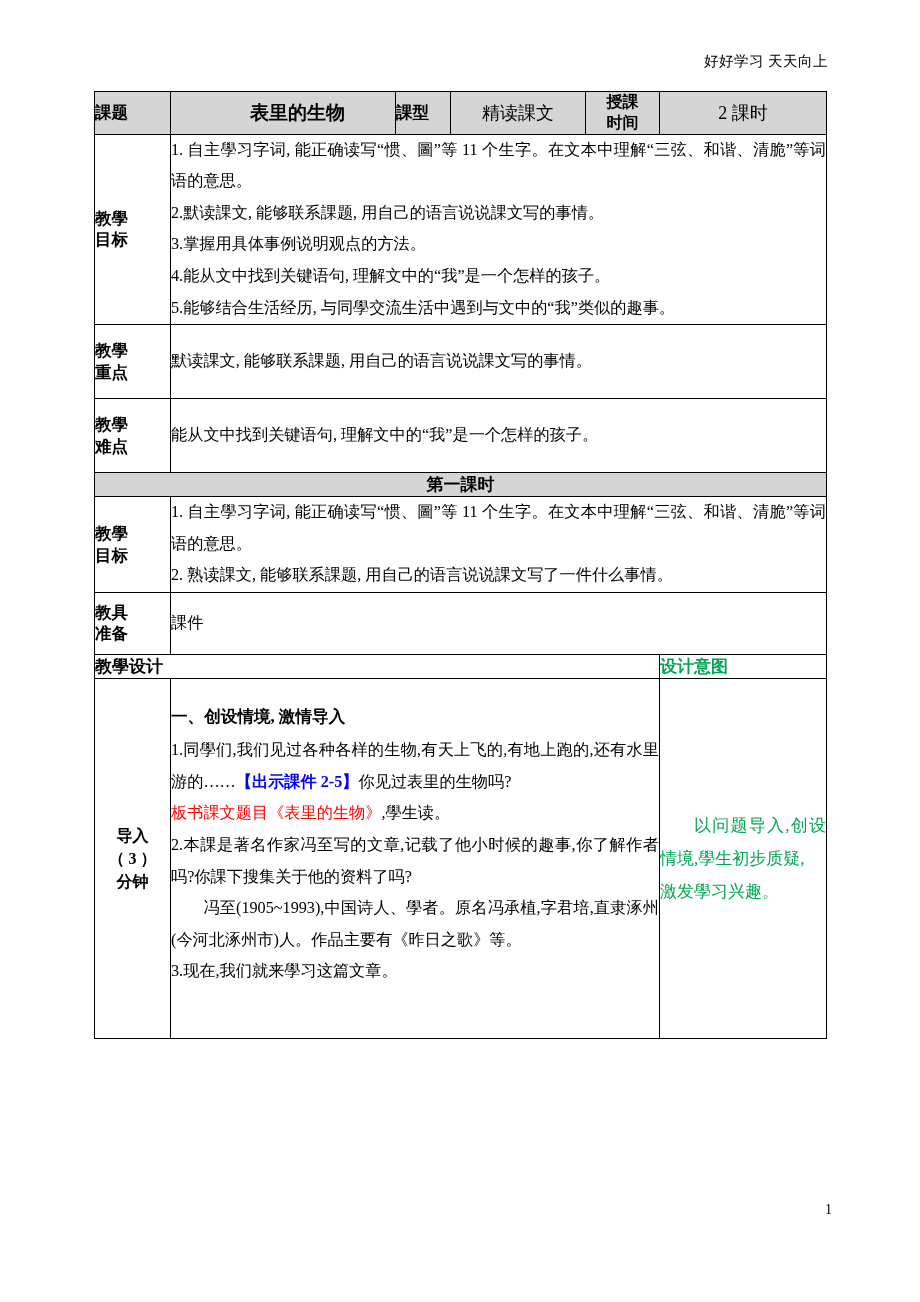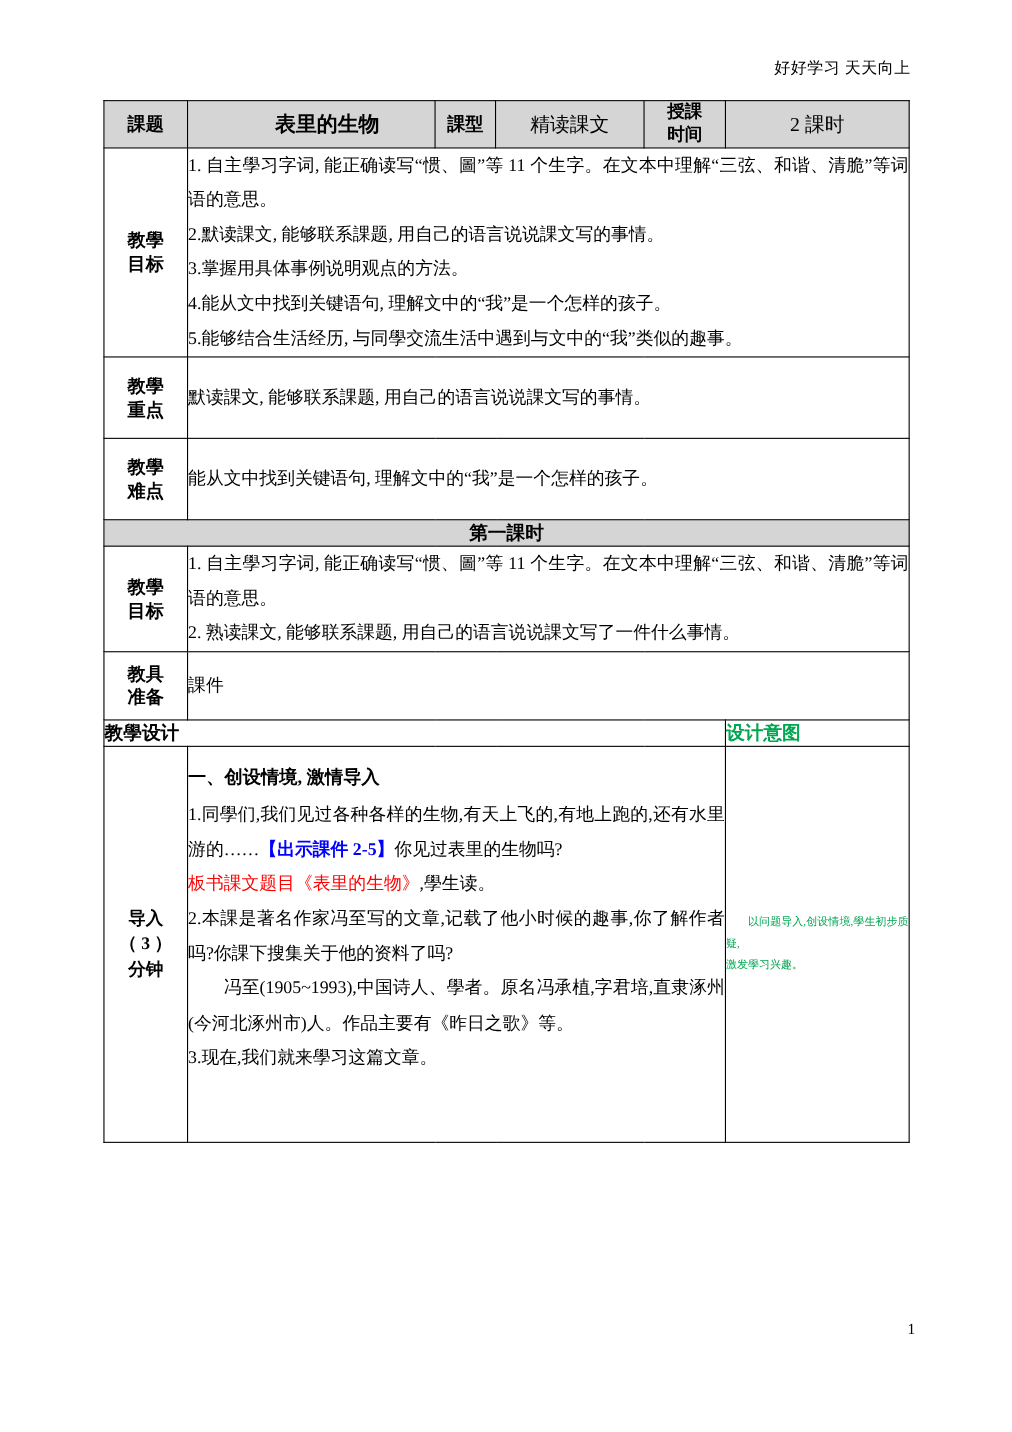--- a/index.html
+++ b/index.html
@@ -52,21 +52,21 @@
     table-layout: fixed;
   }
   .lesson-table td {
     border: 1.3px solid #000;
     padding: 0;
     vertical-align: middle;
   }
   .shade { background: #d5d5d5; }
 
   .lbl {
-    text-align: center;
+    text-align: left;
     font-weight: bold;
     font-size: 16.5px;
     line-height: 1.32;
     padding: 6px 2px;
     font-family: "Liberation Serif", "DejaVu Serif", serif;
   }
   .val-center {
     text-align: center;
     font-size: 18px;
     padding: 7px 4px;
@@ -103,21 +103,21 @@
   .design-head.green { color: #00a651; }
   .time-label {
     text-align: center;
     font-weight: bold;
     font-size: 16px;
     line-height: 1.45;
     padding: 4px 1px;
   }
   .design-cell {
     padding: 10px 8px 10px 9px;
-    font-size: 10px;
+    font-size: 17px;
     line-height: 1.95;
     color: #00a651;
     vertical-align: middle;
     text-align: justify;
   }
   .design-cell p { margin: 0; text-indent: 2em; }
   .design-cell p.cont { text-indent: 0; }
   .content-head {
     font-weight: bold;
     font-size: 16.6px;
@@ -220,21 +220,21 @@
         <td class="design-head" colspan="5">教學设计</td>
         <td class="design-head green">设计意图</td>
       </tr>
 
       <tr>
         <td class="time-label">
           <div>导入</div>
           <div>（ 3 ）</div>
           <div>分钟</div>
         </td>
-        <td class="body-cell" colspan="4" style="height:360px; vertical-align:top; padding-top:12px">
+        <td class="body-cell" colspan="4" style="height:360px; vertical-align:top; padding-top:22px">
           <p class="content-head">一、创设情境, 激情导入</p>
           <p><span>1.同學们,我们见过各种各样的生物,有天上飞的,有地上跑的,还有水里游的……</span><span class="blue">【出示課件 2-5】</span><span>你见过表里的生物吗?</span></p>
           <p><span class="red">板书課文题目《表里的生物》</span><span>,學生读。</span></p>
           <p>2.本課是著名作家冯至写的文章,记载了他小时候的趣事,你了解作者吗?你課下搜集关于他的资料了吗?</p>
           <p class="indent2">冯至(1905~1993),中国诗人、學者。原名冯承植,字君培,直隶涿州(今河北涿州市)人。作品主要有《昨日之歌》等。</p>
           <p>3.现在,我们就来學习这篇文章。</p>
         </td>
         <td class="design-cell">
           <p>以问题导入,创设情境,學生初步质疑,</p>
           <p class="cont">激发學习兴趣。</p>

